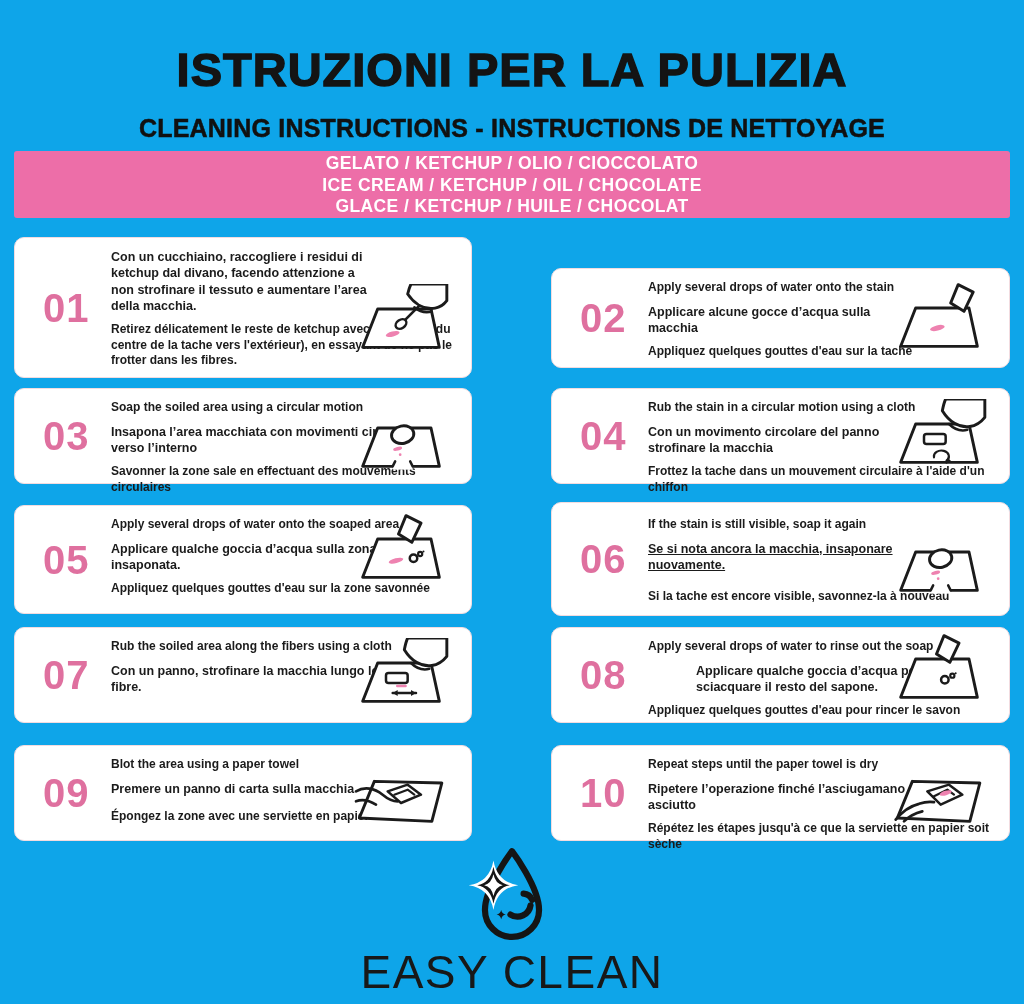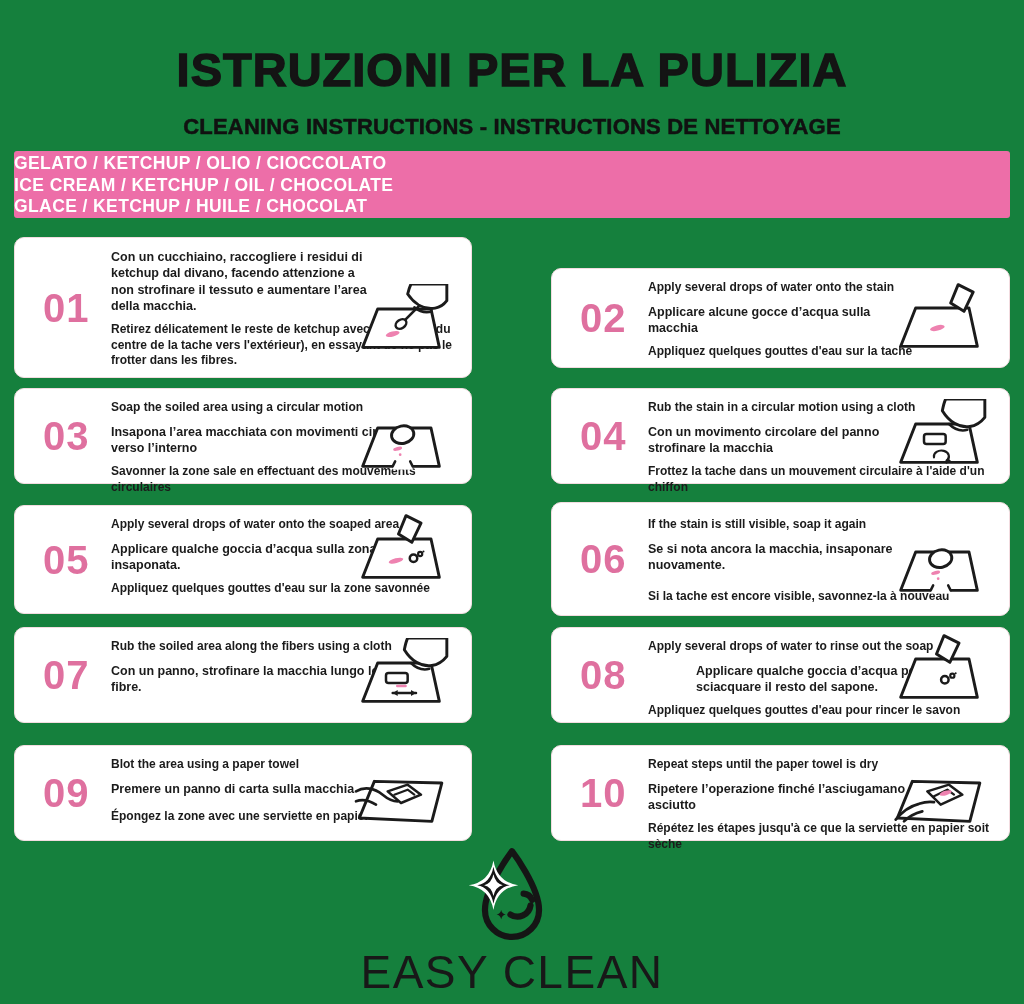--- a/index.html
+++ b/index.html
@@ -1,32 +1,32 @@
 <!DOCTYPE html>
 <html><head>
 <meta charset="utf-8">
 <style>
   * { margin:0; padding:0; box-sizing:border-box; }
   body { background:#ffffff; font-family:"Liberation Sans", sans-serif; }
-  .page { position:relative; width:1024px; height:1004px; background:#15803d; overflow:hidden; }
+  .page { position:relative; width:1024px; height:1004px; background:#0ea5e9; overflow:hidden; }
 
   .title {
     position:absolute; top:42px; left:0; width:100%;
     text-align:center; font-size:47px; font-weight:700; color:#141414;
     letter-spacing:1px; -webkit-text-stroke:1.4px #141414;
   }
   .subtitle {
     position:absolute; top:114px; left:0; width:100%;
-    text-align:center; font-size:22px; font-weight:700; color:#111;
+    text-align:center; font-size:25px; font-weight:700; color:#111;
     letter-spacing:0.2px; -webkit-text-stroke:0.5px #111;
   }
   .banner {
     position:absolute; left:14px; top:151px; width:996px; height:67px;
     background:#ED6EA8; border-radius:3px; color:#fff;
-    font-weight:700; font-size:17.5px; line-height:21.5px; text-align:left;
+    font-weight:700; font-size:17.5px; line-height:21.5px; text-align:center;
     padding-top:2px; letter-spacing:0.4px;
   }
 
   .box {
     position:absolute; background:#fff;
     border:1.5px solid #F2DCE0; border-radius:10px;
   }
   .s1  { left:14px;  top:237px; width:458px; height:141px; }
   .s2  { left:551px; top:268px; width:459px; height:100px; }
   .s3  { left:14px;  top:388px; width:458px; height:96px;  }
@@ -47,21 +47,21 @@
            margin-bottom:8px; white-space:pre-line; }
   .txt .it { font-size:12.5px; }
   .txt .en { max-width:370px; }
   .txt .it { max-width:268px; }
   .txt .fr { max-width:452px; }
   .s1 .en { max-width:352px; }
   .s1 .it { max-width:266px; }
   .s3 .it { max-width:300px; }
   .s4 .it { max-width:282px; }
   .s6 .it { max-width:312px; }
-  .s6 .txt { padding-top:14px; } .s6 .it { margin-bottom:16px; }
+  .s6 .txt { padding-top:14px; } .s6 .it { margin-bottom:16px;text-decoration:underline; }
   .s8 .it { max-width:276px;margin-left:48px; }
   .s9 .it { margin-top:4px; margin-bottom:12px; }
   .s10 .it { max-width:330px; }
 
   .icon { position:absolute; right:14px; width:112px; height:70px; }
   .s1 .icon { top:46px; } .s2 .icon { top:14px; } .s3 .icon { top:14px; }
   .s4 .icon { top:10px; } .s5 .icon { top:8px;  } .s6 .icon { top:24px; }
   .s7 .icon { top:10px; } .s8 .icon { top:6px;  } .s9 .icon { top:12px; }
   .s10 .icon { top:12px; }
   .icon svg { width:100%; height:100%; }

